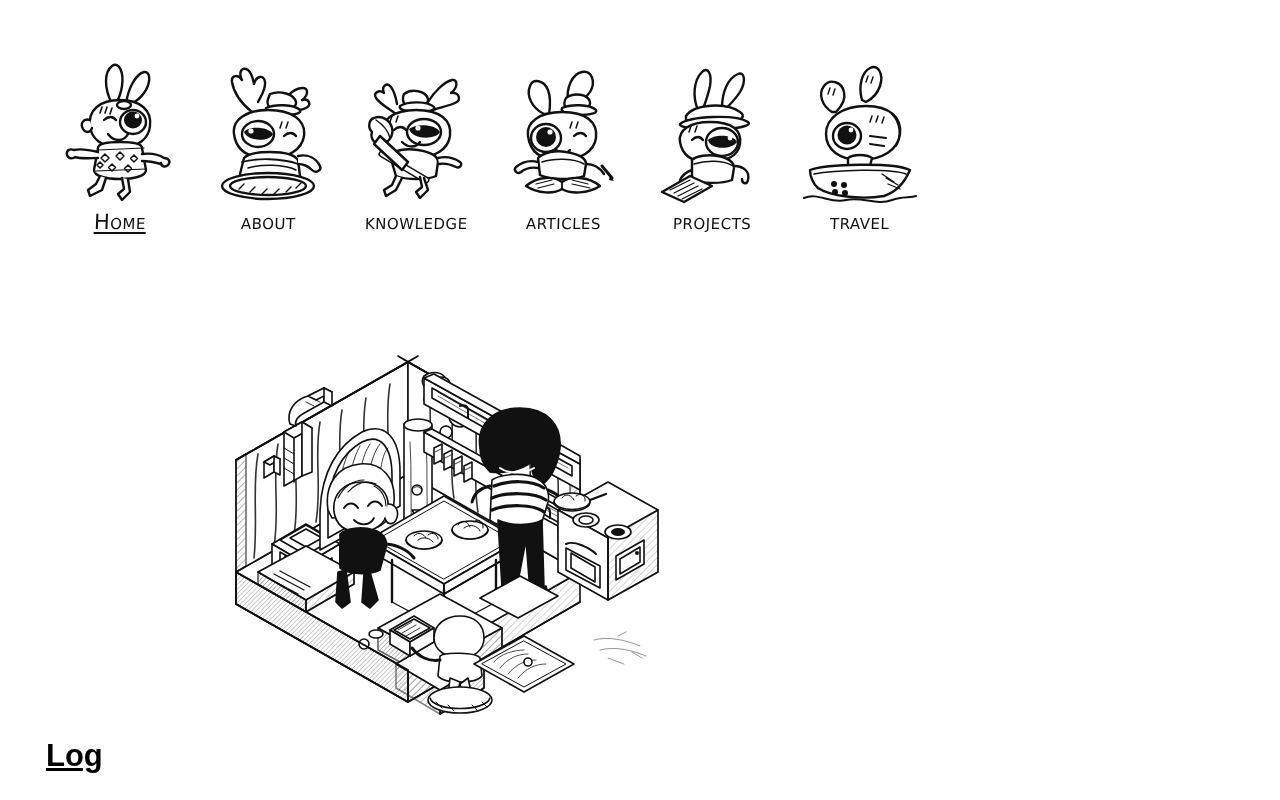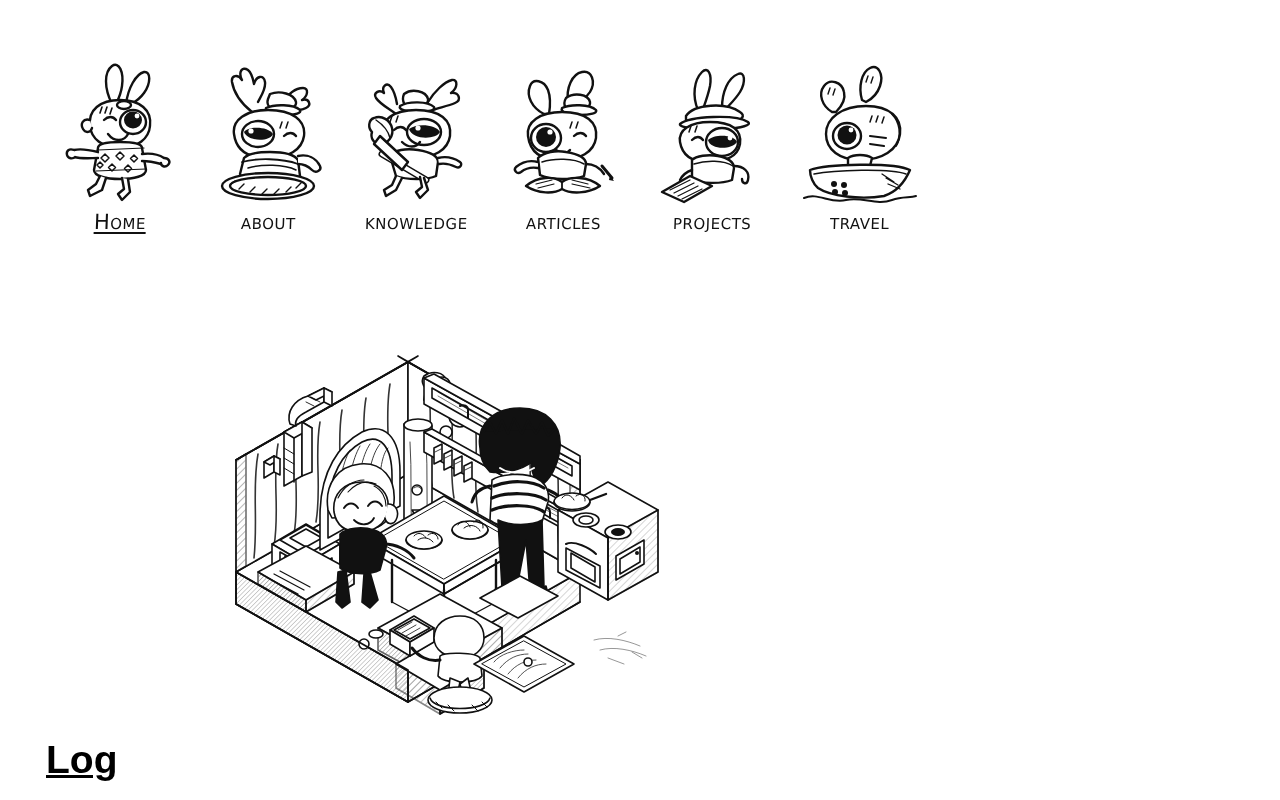--- a/index.html
+++ b/index.html
@@ -58,21 +58,21 @@
     left:228px; top:272px;
     width:545px; height:450px;
   }
   .hero svg{display:block;width:100%;height:100%;}
 
   
   .log-heading{
     position:absolute;
     left:46px; top:740px;
     font-family:"Liberation Sans", sans-serif;
-    font-size:39px;
+    font-size:31px;
     font-weight:bold;
     color:#000;
     text-decoration:underline;
     text-decoration-thickness:3px;
     text-underline-offset:2px;
     cursor:pointer;
     line-height:1;
   }
 </style>
 </head>

